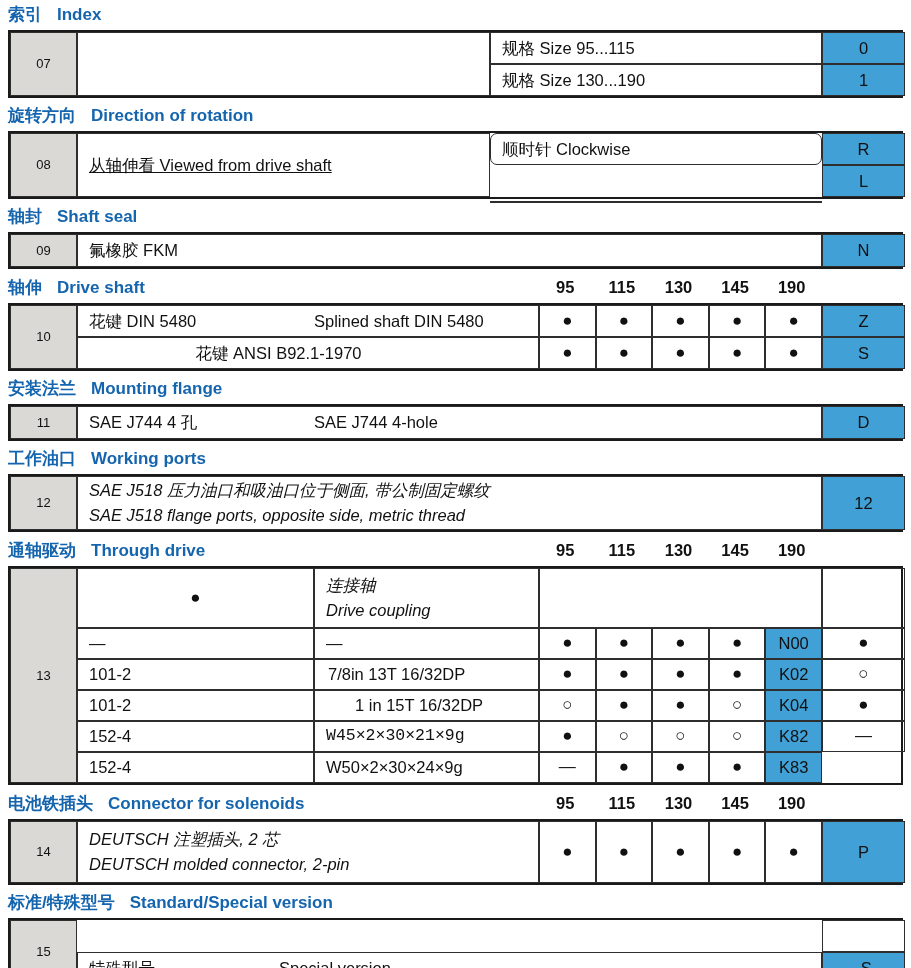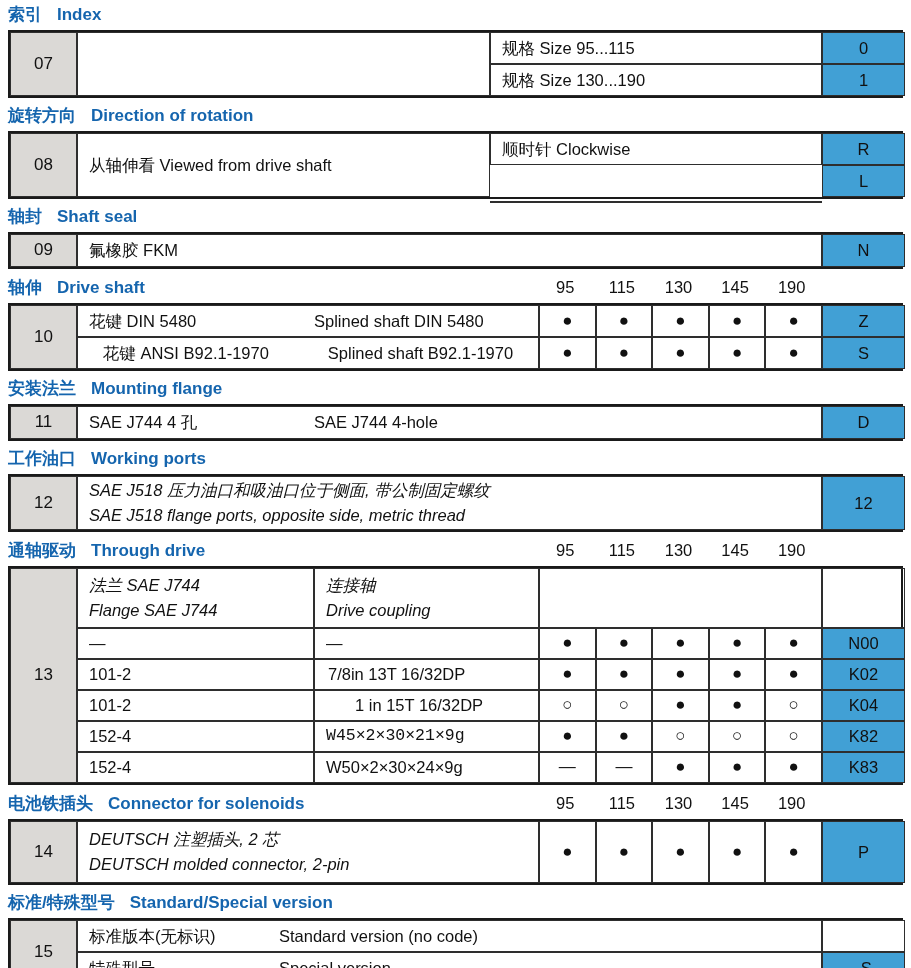--- a/index.html
+++ b/index.html
@@ -13,32 +13,32 @@
     display:grid;
     grid-template-columns:529px repeat(5,56.6px) 83px;
     align-items:baseline;
     margin:7px 0 4px 0;
     font-size:17px;font-weight:bold;color:#1565AE;
     line-height:22px;
   }
   .sec-title.first{margin-top:2px;}
   .sec-title .t{grid-column:1;white-space:nowrap;}
   .sec-title .zh{margin-right:15px;}
-  .size-label{text-align:center;color:#111;font-weight:400;font-size:16.5px;}
+  .size-label{text-align:center;color:#111;font-weight:700;font-size:16.5px;}
   .tbl{
     display:grid;width:895px;box-sizing:border-box;
     border:2px solid #1a1a1a;background:#fff;
   }
   .c{
     border:1px solid #2e2e2e;box-sizing:border-box;
     display:flex;align-items:center;
     padding:0 11px;font-size:16.5px;line-height:1.35;
     min-width:0;min-height:0;white-space:nowrap;overflow:hidden;
   }
-  .idx{background:#DBD9D6;justify-content:center;padding:0;font-size:17px;}
+  .idx{background:#DBD9D6;justify-content:center;padding:0;font-size:13px;}
   .code{background:#41A0D5;justify-content:center;padding:0;}
   .code-blank{background:#fff;justify-content:center;padding:0;}
   .dot{justify-content:center;padding:0;font-size:17px;}
   .two-line{flex-direction:column;align-items:flex-start;justify-content:center;line-height:1.5;font-style:italic;}
   .span-zh-225{display:inline-block;width:225px;flex:none;}
   .span-zh-190{display:inline-block;width:190px;flex:none;}
 </style>
 </head>
 <body>
 
@@ -52,22 +52,22 @@
   <div class="c code" style="grid-row:1;grid-column:4;">0</div>
   <div class="c" style="grid-row:2;grid-column:3;">规格 Size 130...190</div>
   <div class="c code" style="grid-row:2;grid-column:4;">1</div>
 </div>
 
 <div class="sec-title">
   <div class="t"><span class="zh">旋转方向</span><span class="en">Direction of rotation</span></div>
 </div>
 <div class="tbl" style="grid-template-columns:67px 413px 332px 83px;grid-template-rows:32px 32px;">
   <div class="c idx" style="grid-row:1/3;grid-column:1;">08</div>
-  <div class="c" style="grid-row:1/3;grid-column:2;">从轴伸看 Viewed from drive shaft</div>
-  <div class="c" style="grid-row:1;grid-column:3;">顺时针 Clockwise</div>
+  <div class="c" style="grid-row:1/3;grid-column:2;text-decoration:underline;">从轴伸看 Viewed from drive shaft</div>
+  <div class="c" style="grid-row:1;grid-column:3;border-radius:7px;">顺时针 Clockwise</div>
   <div class="c code" style="grid-row:1;grid-column:4;">R</div>
   <div class="c" style="grid-row:2;grid-column:3;margin-top:36px;">逆时针 Counter-clockwise</div>
   <div class="c code" style="grid-row:2;grid-column:4;">L</div>
 </div>
 
 <div class="sec-title">
   <div class="t"><span class="zh">轴封</span><span class="en">Shaft seal</span></div>
 </div>
 <div class="tbl" style="grid-template-columns:67px 745px 83px;grid-template-rows:33px;">
   <div class="c idx">09</div>
@@ -90,21 +90,20 @@
     <span>Splined shaft DIN 5480</span>
   </div>
   <div class="c dot">●</div>
   <div class="c dot">●</div>
   <div class="c dot">●</div>
   <div class="c dot">●</div>
   <div class="c dot">●</div>
   <div class="c code">Z</div>
   <div class="c" style="grid-row:2;grid-column:2;justify-content:center;">
     <span class="span-zh-225">花键 ANSI B92.1-1970</span>
-    <span>Splined shaft B92.1-1970</span>
   </div>
   <div class="c dot">●</div>
   <div class="c dot">●</div>
   <div class="c dot">●</div>
   <div class="c dot">●</div>
   <div class="c dot">●</div>
   <div class="c code">S</div>
 </div>
 
 <div class="sec-title">
@@ -134,24 +133,20 @@
 <div class="sec-title">
   <div class="t"><span class="zh">通轴驱动</span><span class="en">Through drive</span></div>
   <div class="size-label">95</div>
   <div class="size-label">115</div>
   <div class="size-label">130</div>
   <div class="size-label">145</div>
   <div class="size-label">190</div>
 </div>
 <div class="tbl" style="grid-template-columns:67px 237px 225px repeat(5,56.6px) 83px;grid-template-rows:60px repeat(5,31px);">
   <div class="c idx" style="grid-row:1/7;grid-column:1;">13</div>
-  <div class="c two-line" style="grid-row:1;grid-column:2;">
-    <span>法兰 SAE J744</span>
-    <span>Flange SAE J744</span>
-  </div>
   <div class="c two-line" style="grid-row:1;grid-column:3;">
     <span>连接轴</span>
     <span>Drive coupling</span>
   </div>
   <div class="c" style="grid-row:1;grid-column:4/9;"></div>
   <div class="c" style="grid-row:1;grid-column:9;"></div>
 
   <div class="c" style="grid-row:2;grid-column:2;">—</div>
   <div class="c" style="grid-row:2;grid-column:3;">—</div>
   <div class="c dot">●</div>
@@ -218,23 +213,19 @@
   <div class="c dot">●</div>
   <div class="c dot">●</div>
   <div class="c code">P</div>
 </div>
 
 <div class="sec-title">
   <div class="t"><span class="zh">标准/特殊型号</span><span class="en">Standard/Special version</span></div>
 </div>
 <div class="tbl" style="grid-template-columns:67px 745px 83px;grid-template-rows:32px 32px;">
   <div class="c idx" style="grid-row:1/3;grid-column:1;">15</div>
-  <div class="c" style="grid-row:1;grid-column:2;">
-    <span class="span-zh-190">标准版本(无标识)</span>
-    <span>Standard version (no code)</span>
-  </div>
   <div class="c code-blank" style="grid-row:1;grid-column:3;"></div>
   <div class="c" style="grid-row:2;grid-column:2;">
     <span class="span-zh-190">特殊型号</span>
     <span>Special version</span>
   </div>
   <div class="c code" style="grid-row:2;grid-column:3;">-S</div>
 </div>
 
 </body></html>

